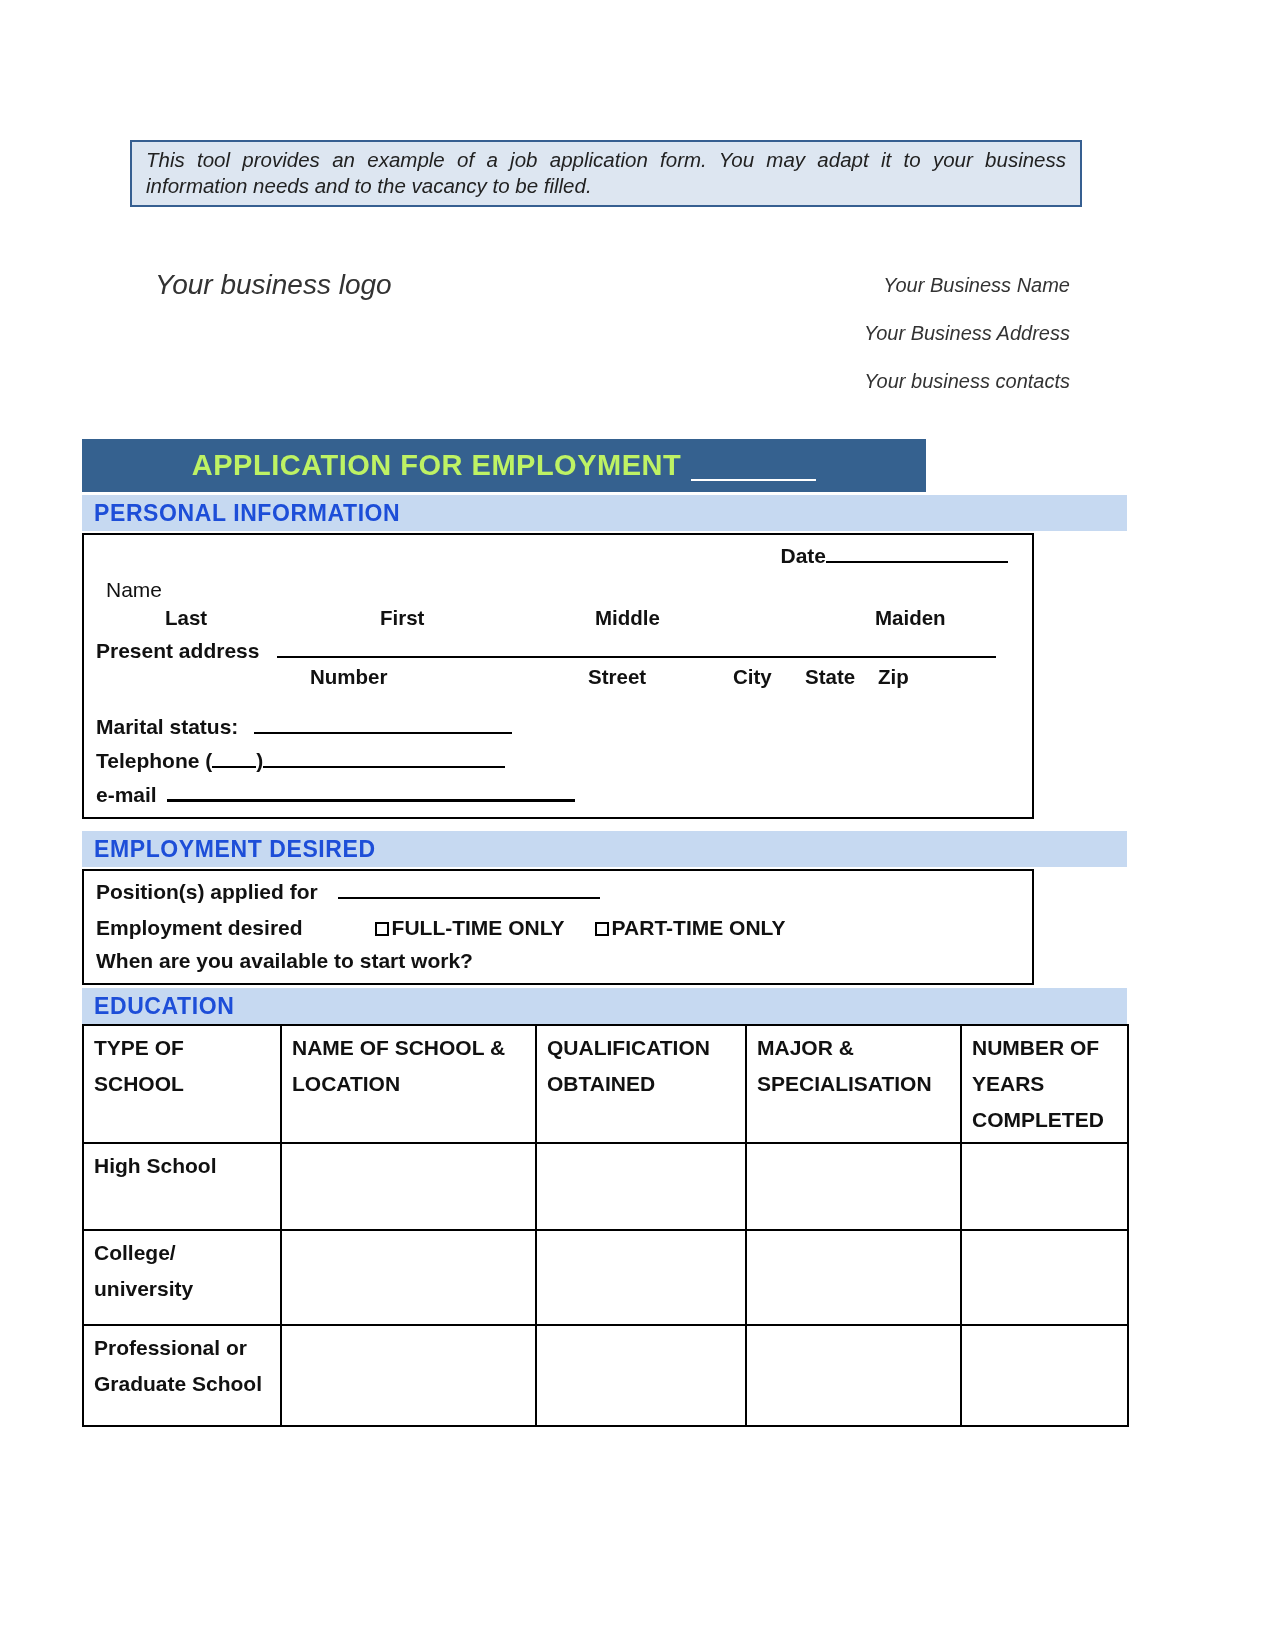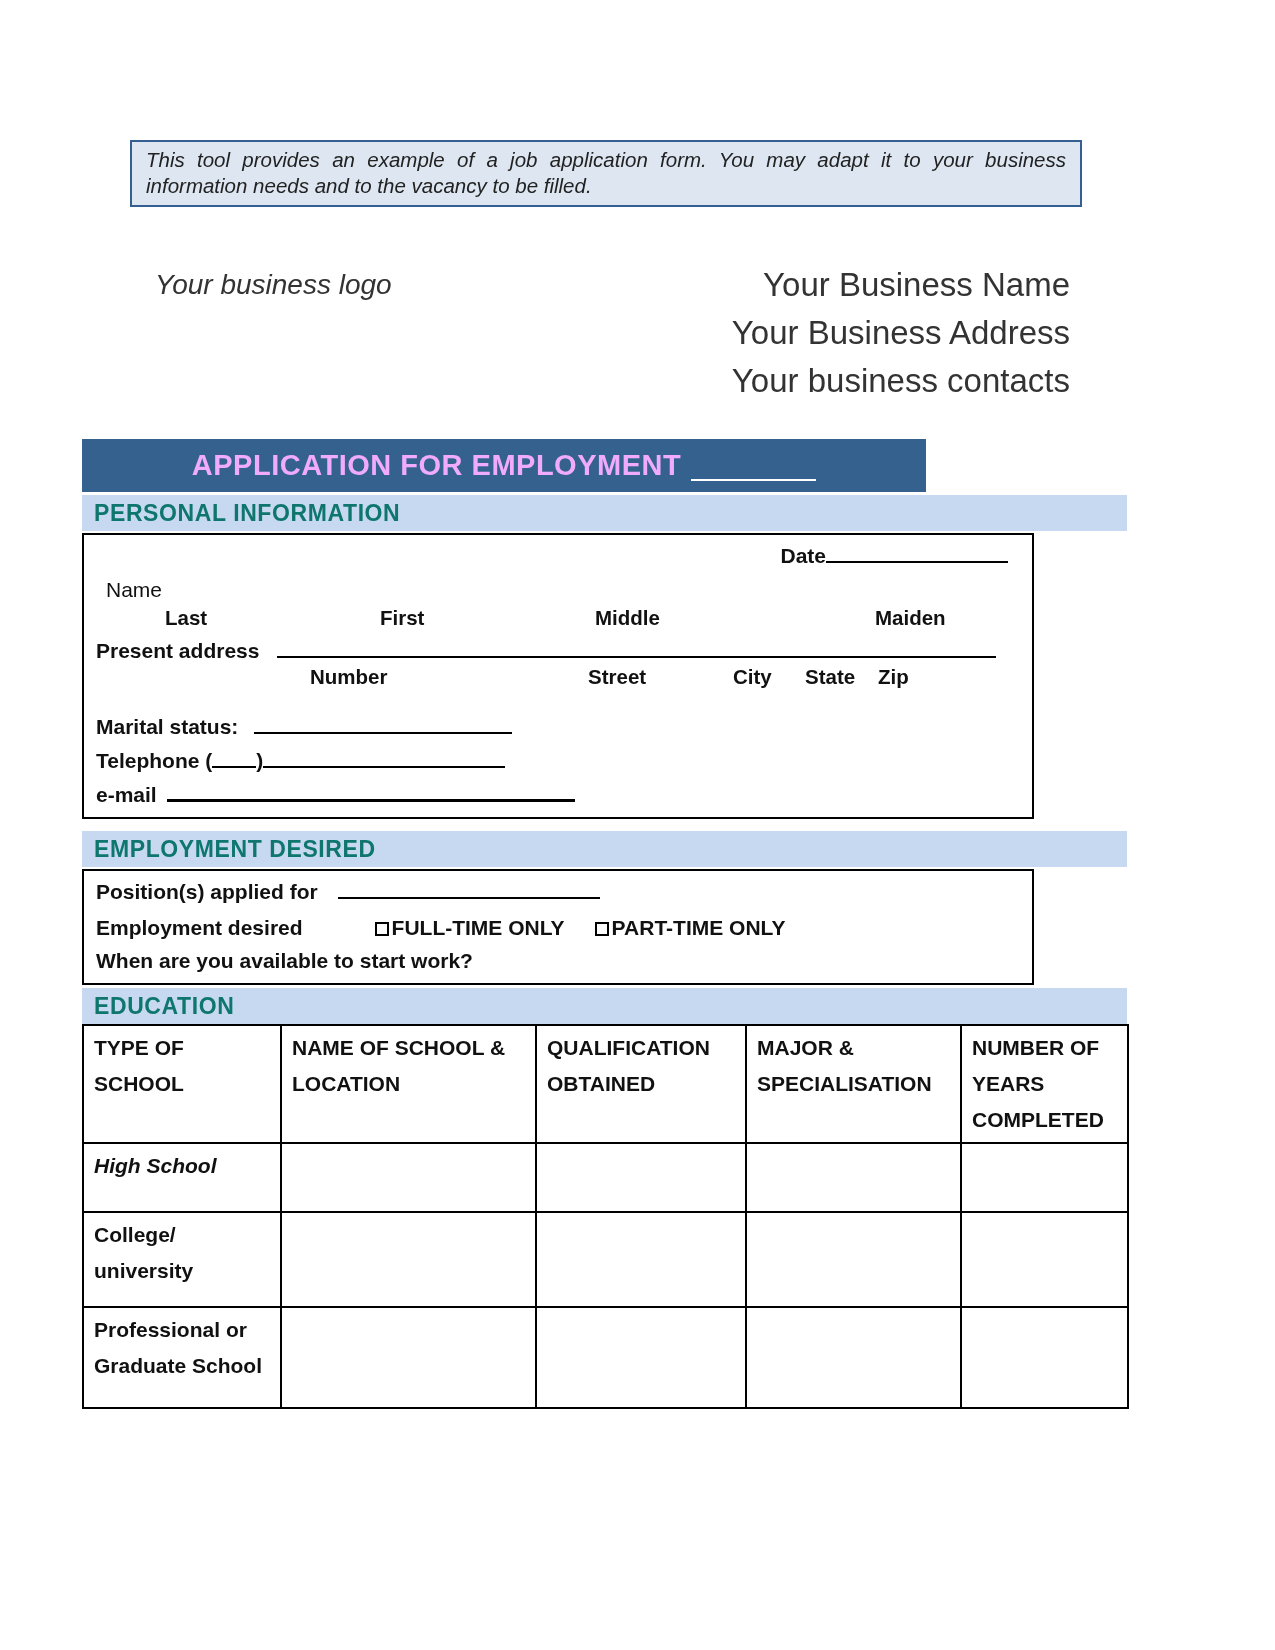--- a/index.html
+++ b/index.html
@@ -13,36 +13,36 @@
     border:2px solid var(--notice_border,#365F91);
     background:var(--notice_bg,#DDE6F1);
     padding:5px 14px 6px 14px;
     font-style:italic; font-size:20.5px; line-height:26px; color:#222;
     text-align:justify;
   }
 
   
   .biz-row { display:flex; justify-content:space-between; align-items:flex-start; margin:54px 205px 0 155px; }
   .biz-logo { font-style:italic; font-size:28px; color:#333; line-height:48px; }
-  .biz-info { text-align:right; font-size:33px; color:#333; line-height:48px; }
+  .biz-info { text-align:right; font-style:italic; font-size:20px; color:#333; line-height:48px; }
 
   
   .title-bar {
     margin:34px 0 0 82px; width:844px; height:53px;
-    background:var(--title_bar_bg,#35618F); color:#f0abfc;
+    background:var(--title_bar_bg,#35618F); color:#bef264;
     display:flex; align-items:center; justify-content:center;
     font-weight:bold; font-size:29px; letter-spacing:.5px;
   }
   .title-blank { width:125px; border-bottom:2px solid #fff; height:1.05em; margin-left:10px; }
 
   
   .section-bar {
     margin:3px 0 0 82px; width:1045px;
     background:var(--section_bg,#C6D9F1);
-    font-weight:bold; font-size:23px; color:#0f766e;
+    font-weight:bold; font-size:23px; color:#1d4ed8;
     padding:5px 0 4px 12px; letter-spacing:.6px;
   }
 
   
   .form-box {
     margin:2px 0 0 82px; width:952px; border:2px solid #000; background:#fff;
     padding:8px 14px 10px 12px; font-size:21px;
   }
   .row { display:flex; align-items:baseline; }
   .bold { font-weight:bold; }
@@ -78,21 +78,21 @@
 
   
   .edu-table { border-collapse:collapse; margin:0 0 0 82px; width:1045px; table-layout:fixed; background:#fff; }
   .edu-table th, .edu-table td {
     border:2px solid #000; padding:4px 6px 4px 10px; vertical-align:top;
     text-align:left; font-size:21px; line-height:36px; white-space:pre-line;
   }
   .edu-table th { font-weight:bold; }
   .col-label { font-weight:bold; }
   tr.edu-head   { height:80px; }
-  tr.edu-row-1  { height:69px;font-style:italic; }
+  tr.edu-row-1  { height:87px; }
   tr.edu-row-2  { height:95px; }
   tr.edu-row-3  { height:101px; }
 </style>
 </head>
 <body>
 
 <div class="page">
 
   <div class="notice">
     <span>This tool provides an example of a job application form. You may adapt it to your business information needs and to the vacancy to be filled.</span>

